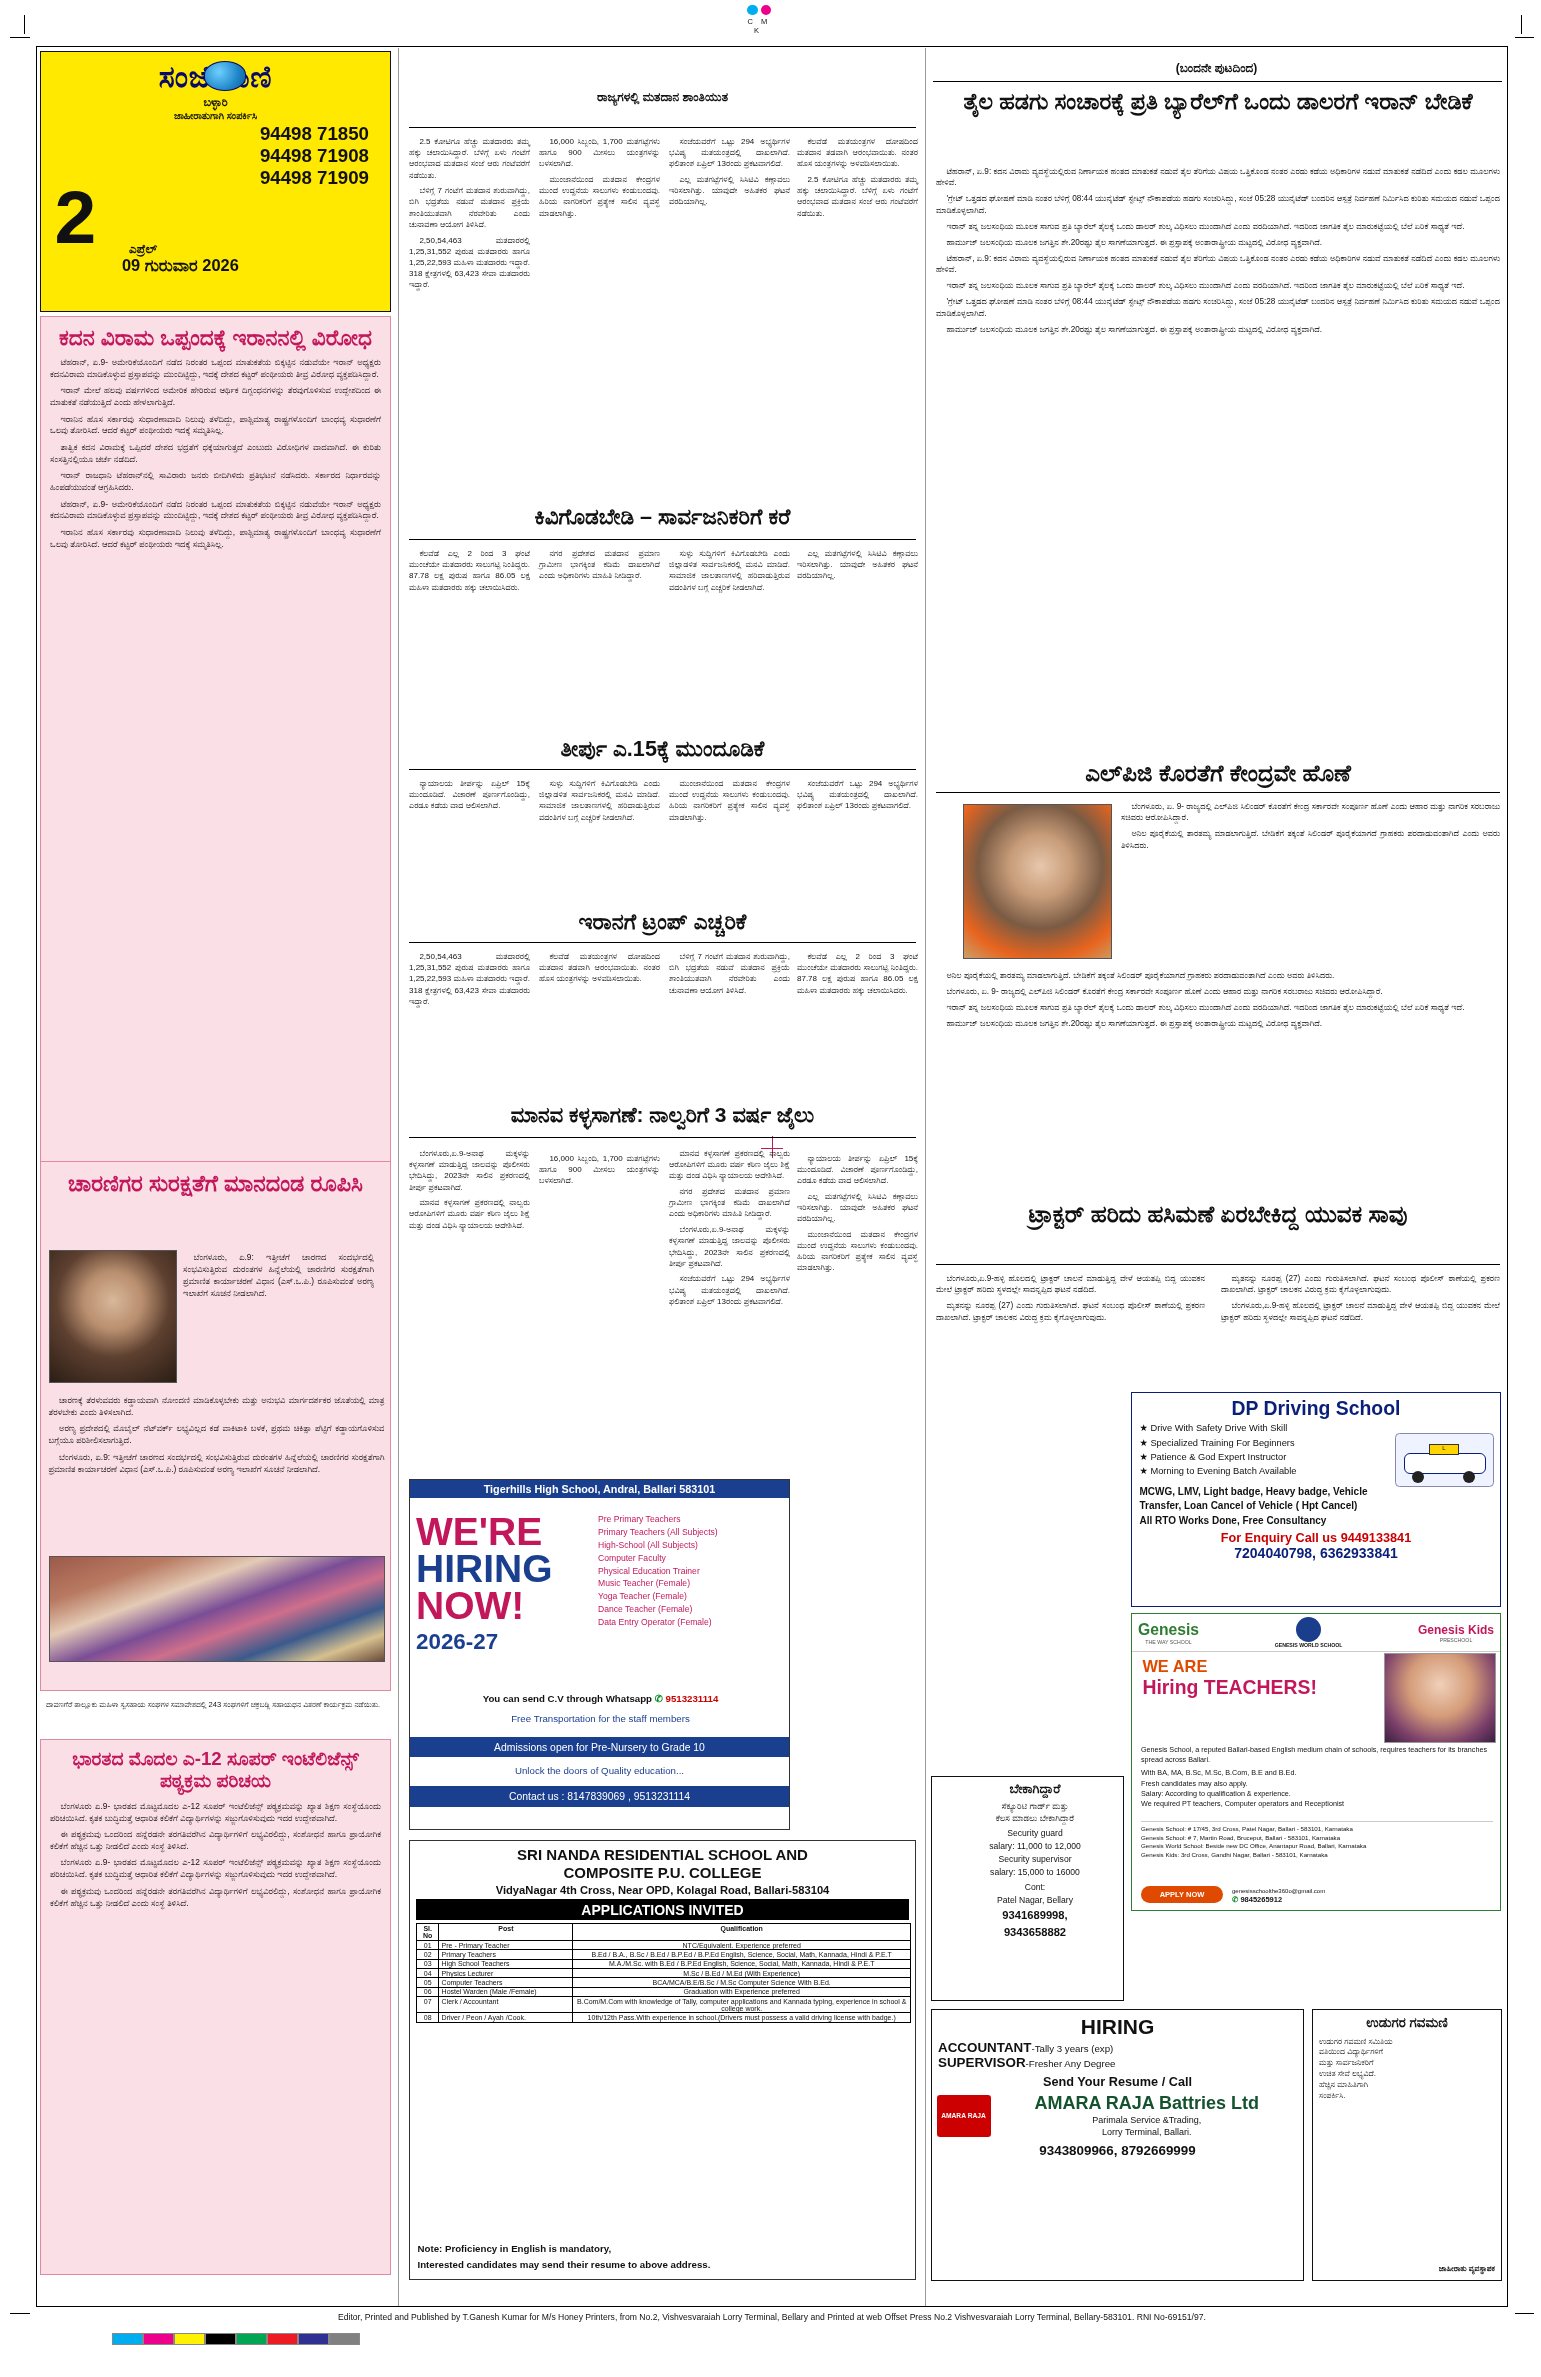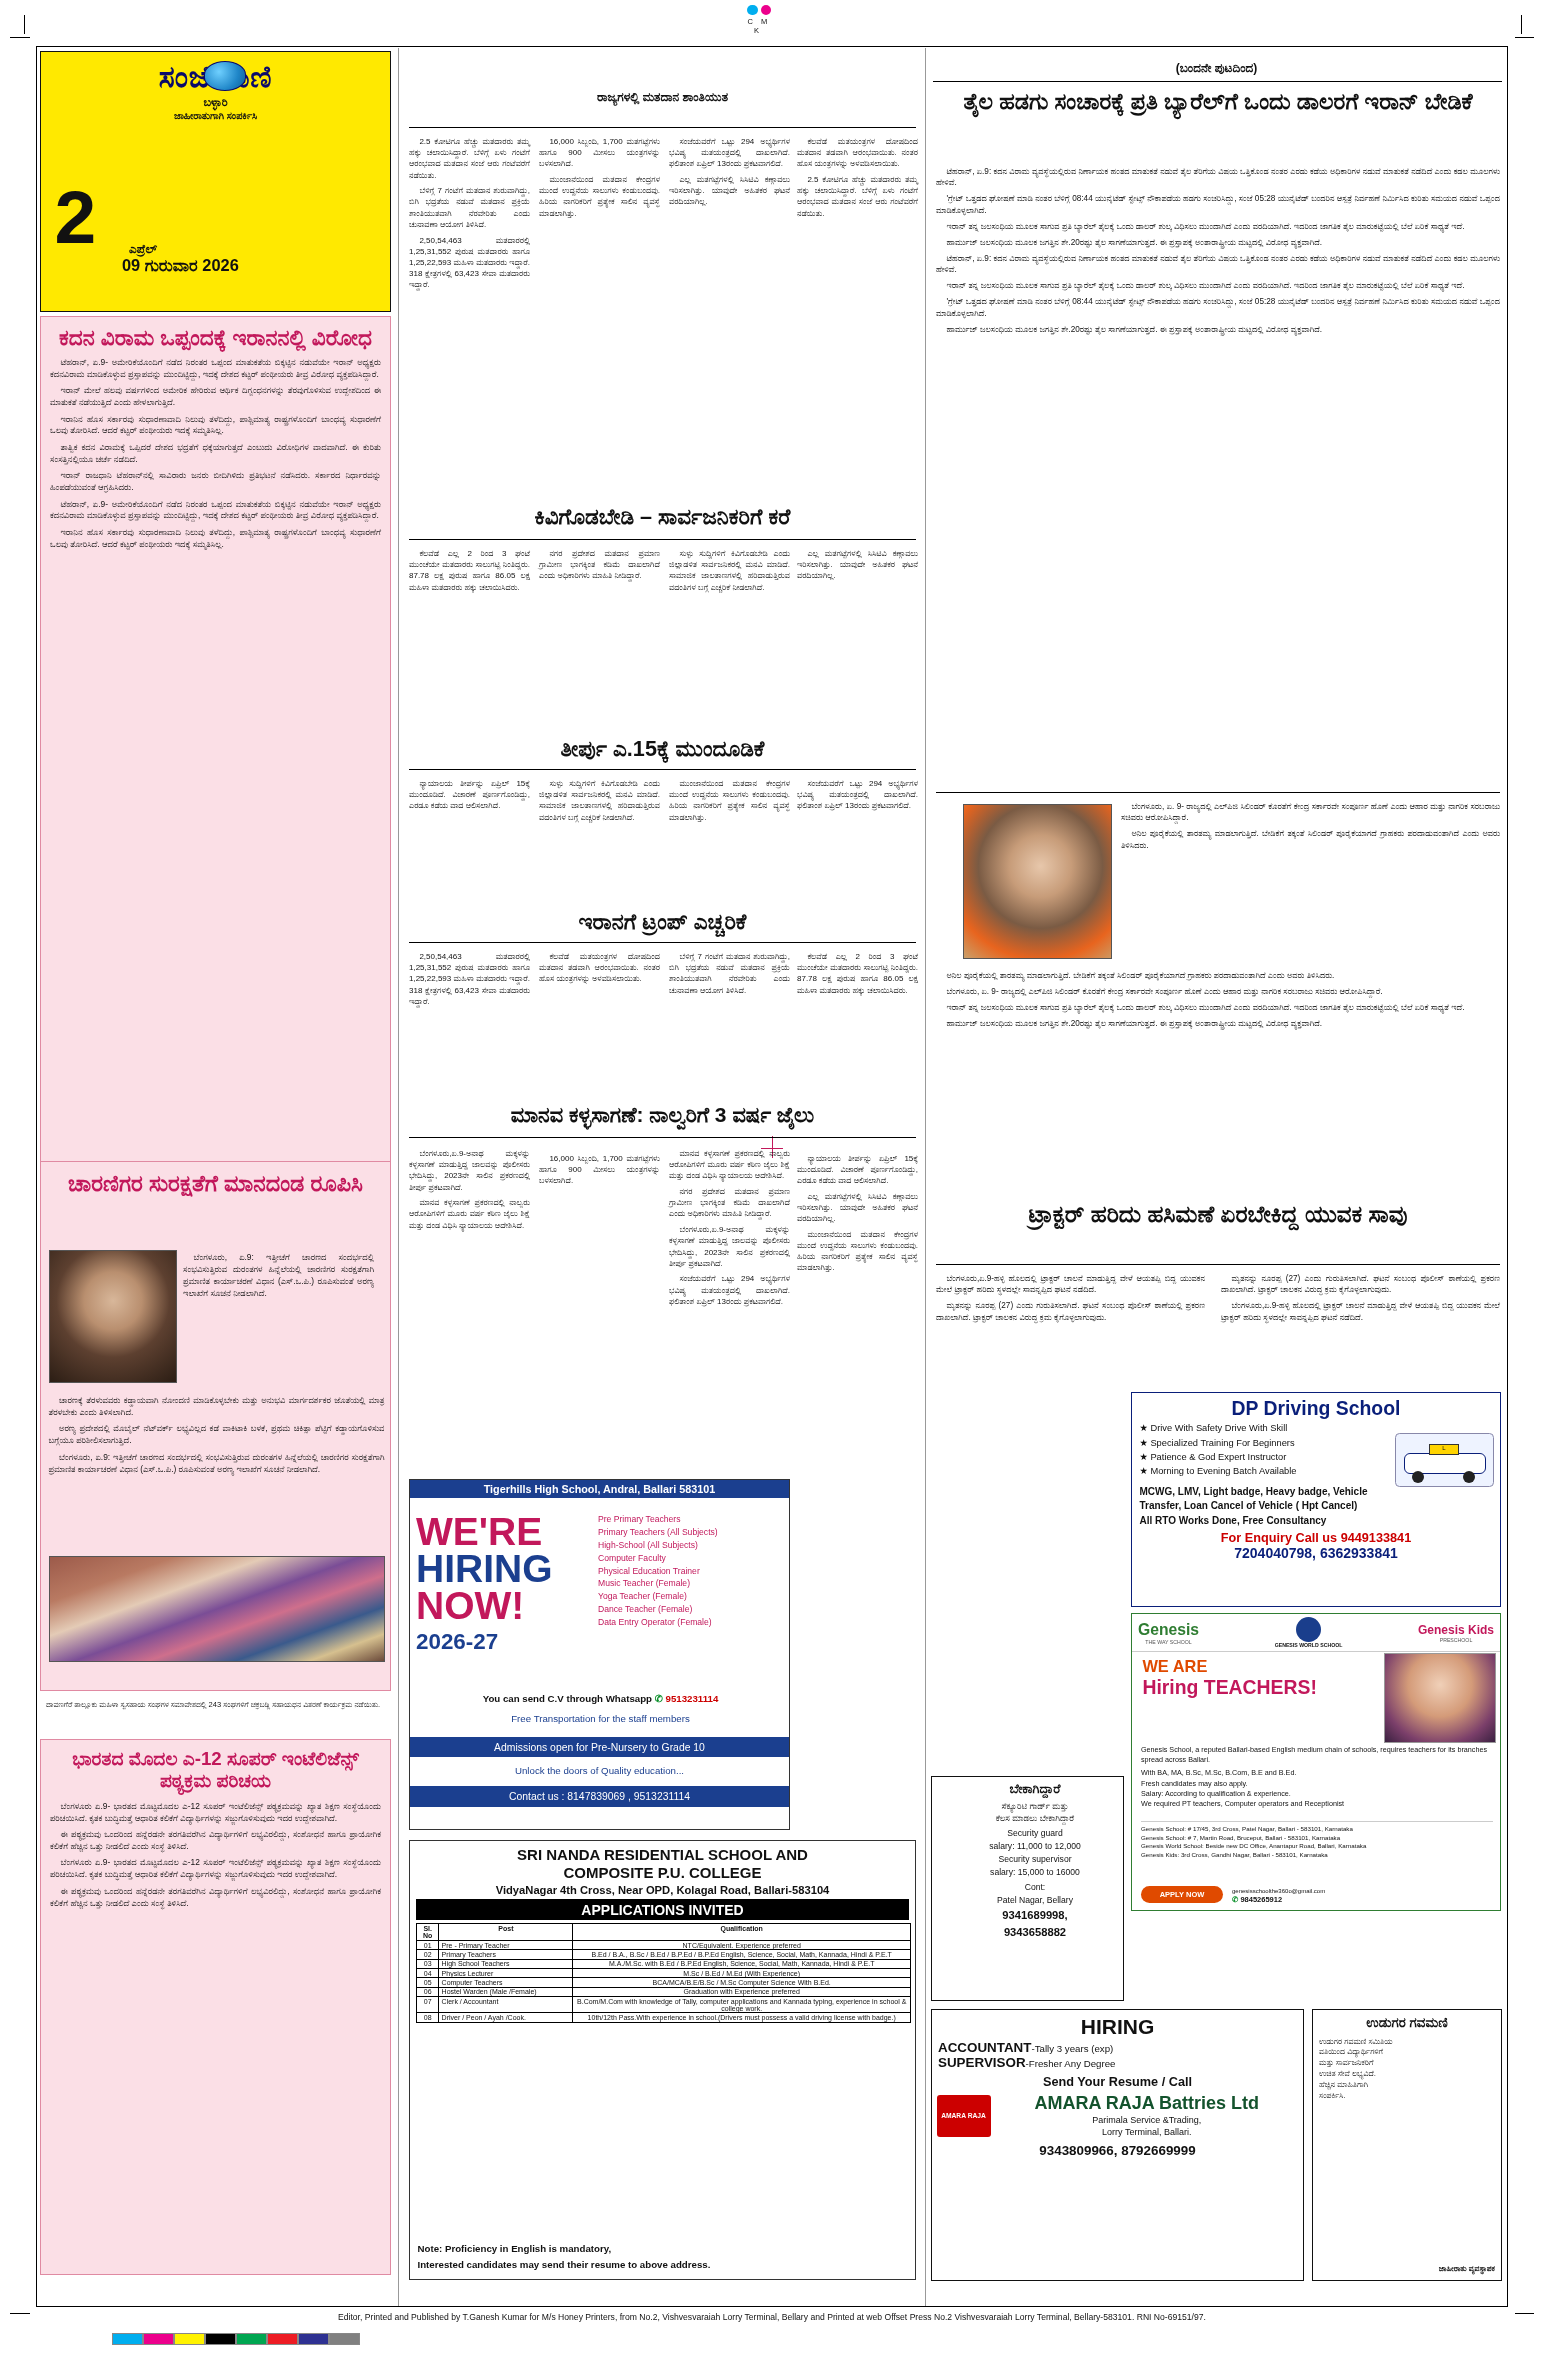--- a/index.html
+++ b/index.html
@@ -167,20 +167,25 @@
     <div style="position:absolute;left:23px;top:21px;font-size:7.5px;">K</div>
   </div>
 
   <div class="frame"></div>
 
   <div class="masthead">
     <div class="mast-title">ಸಂಜೆ ವಾಣಿ</div>
     <div class="globe"></div>
     <div class="mast-sub">ಬಳ್ಳಾರಿ</div>
     <div class="mast-sub2">ಜಾಹೀರಾತುಗಾಗಿ ಸಂಪರ್ಕಿಸಿ</div>
+    <div class="mast-phones">
+      <div>94498 71850</div>
+      <div>94498 71908</div>
+      <div>94498 71909</div>
+    </div>
     <div class="mast-big">2</div>
     <div class="mast-date">ಎಪ್ರೆಲ್</div>
     <div class="mast-date2">09 ಗುರುವಾರ   2026</div>
   </div>
 
   <div class="pinkbox" style="left:40px;top:316px;width:351px;height:1028px;">
     <div class="headline-pink" style="font-size:21.6px;padding:7.5px 6px 4.5px 6px;">ಕದನ ವಿರಾಮ ಒಪ್ಪಂದಕ್ಕೆ ಇರಾನನಲ್ಲಿ ವಿರೋಧ</div>
     <div class="body-kn" style="padding:1.5px 9px 6px 9px;">
       <p>ಟೆಹರಾನ್, ಏ.9- ಅಮೇರಿಕೆಯೊಂದಿಗೆ ನಡೆದ ನಿರಂತರ ಒಪ್ಪಂದ ಮಾತುಕತೆಯ ಬಿಕ್ಕಟ್ಟಿನ ನಡುವೆಯೇ ಇರಾನ್ ಅಧ್ಯಕ್ಷರು ಕದನವಿರಾಮ ಮಾಡಿಕೊಳ್ಳುವ ಪ್ರಸ್ತಾಪವನ್ನು ಮುಂದಿಟ್ಟಿದ್ದು, ಇದಕ್ಕೆ ದೇಶದ ಕಟ್ಟರ್ ಪಂಥೀಯರು ತೀವ್ರ ವಿರೋಧ ವ್ಯಕ್ತಪಡಿಸಿದ್ದಾರೆ.</p>
       <p>ಇರಾನ್ ಮೇಲೆ ಹಲವು ವರ್ಷಗಳಿಂದ ಅಮೇರಿಕ ಹೇರಿರುವ ಆರ್ಥಿಕ ದಿಗ್ಬಂಧನಗಳನ್ನು ತೆರವುಗೊಳಿಸುವ ಉದ್ದೇಶದಿಂದ ಈ ಮಾತುಕತೆ ನಡೆಯುತ್ತಿದೆ ಎಂದು ಹೇಳಲಾಗುತ್ತಿದೆ.</p>
@@ -456,20 +461,21 @@
       <p>'ಗ್ರೇಟ್ ಒತ್ತಡದ ಘೋಷಣೆ ಮಾಡಿ ನಂತರ ಬೆಳಿಗ್ಗೆ 08:44 ಯುನೈಟೆಡ್ ಸ್ಟೇಟ್ಸ್ ನೌಕಾಪಡೆಯ ಹಡಗು ಸಂಚರಿಸಿದ್ದು, ಸಂಜೆ 05:28 ಯುನೈಟೆಡ್ ಬಂದರಿನ ಆಸ್ಪತ್ರೆ ನಿರ್ವಹಣೆ ನಿರ್ಮಿಸಿದ ಕುರಿತು ಸಮಯದ ನಡುವೆ ಒಪ್ಪಂದ ಮಾಡಿಕೊಳ್ಳಲಾಗಿದೆ.</p>
       <p>ಇರಾನ್ ತನ್ನ ಜಲಸಂಧಿಯ ಮೂಲಕ ಸಾಗುವ ಪ್ರತಿ ಬ್ಯಾರೆಲ್ ತೈಲಕ್ಕೆ ಒಂದು ಡಾಲರ್ ಶುಲ್ಕ ವಿಧಿಸಲು ಮುಂದಾಗಿದೆ ಎಂದು ವರದಿಯಾಗಿದೆ. ಇದರಿಂದ ಜಾಗತಿಕ ತೈಲ ಮಾರುಕಟ್ಟೆಯಲ್ಲಿ ಬೆಲೆ ಏರಿಕೆ ಸಾಧ್ಯತೆ ಇದೆ.</p>
       <p>ಹಾರ್ಮುಜ್ ಜಲಸಂಧಿಯ ಮೂಲಕ ಜಗತ್ತಿನ ಶೇ.20ರಷ್ಟು ತೈಲ ಸಾಗಣೆಯಾಗುತ್ತದೆ. ಈ ಪ್ರಸ್ತಾಪಕ್ಕೆ ಅಂತಾರಾಷ್ಟ್ರೀಯ ಮಟ್ಟದಲ್ಲಿ ವಿರೋಧ ವ್ಯಕ್ತವಾಗಿದೆ.</p>
       <p>ಟೆಹರಾನ್, ಏ.9: ಕದನ ವಿರಾಮ ವ್ಯವಸ್ಥೆಯಲ್ಲಿರುವ ನಿರ್ಣಾಯಕ ಹಂತದ ಮಾತುಕತೆ ನಡುವೆ ತೈಲ ತೆರಿಗೆಯ ವಿಷಯ ಒತ್ತಿಕೊಂಡ ನಂತರ ಎರಡು ಕಡೆಯ ಅಧಿಕಾರಿಗಳ ನಡುವೆ ಮಾತುಕತೆ ನಡೆದಿದೆ ಎಂದು ಕಡಲ ಮೂಲಗಳು ಹೇಳಿವೆ.</p>
       <p>ಇರಾನ್ ತನ್ನ ಜಲಸಂಧಿಯ ಮೂಲಕ ಸಾಗುವ ಪ್ರತಿ ಬ್ಯಾರೆಲ್ ತೈಲಕ್ಕೆ ಒಂದು ಡಾಲರ್ ಶುಲ್ಕ ವಿಧಿಸಲು ಮುಂದಾಗಿದೆ ಎಂದು ವರದಿಯಾಗಿದೆ. ಇದರಿಂದ ಜಾಗತಿಕ ತೈಲ ಮಾರುಕಟ್ಟೆಯಲ್ಲಿ ಬೆಲೆ ಏರಿಕೆ ಸಾಧ್ಯತೆ ಇದೆ.</p>
       <p>'ಗ್ರೇಟ್ ಒತ್ತಡದ ಘೋಷಣೆ ಮಾಡಿ ನಂತರ ಬೆಳಿಗ್ಗೆ 08:44 ಯುನೈಟೆಡ್ ಸ್ಟೇಟ್ಸ್ ನೌಕಾಪಡೆಯ ಹಡಗು ಸಂಚರಿಸಿದ್ದು, ಸಂಜೆ 05:28 ಯುನೈಟೆಡ್ ಬಂದರಿನ ಆಸ್ಪತ್ರೆ ನಿರ್ವಹಣೆ ನಿರ್ಮಿಸಿದ ಕುರಿತು ಸಮಯದ ನಡುವೆ ಒಪ್ಪಂದ ಮಾಡಿಕೊಳ್ಳಲಾಗಿದೆ.</p>
       <p>ಹಾರ್ಮುಜ್ ಜಲಸಂಧಿಯ ಮೂಲಕ ಜಗತ್ತಿನ ಶೇ.20ರಷ್ಟು ತೈಲ ಸಾಗಣೆಯಾಗುತ್ತದೆ. ಈ ಪ್ರಸ್ತಾಪಕ್ಕೆ ಅಂತಾರಾಷ್ಟ್ರೀಯ ಮಟ್ಟದಲ್ಲಿ ವಿರೋಧ ವ್ಯಕ್ತವಾಗಿದೆ.</p>
     </div>
   </div>
 
+  <div style="position:absolute;left:936px;top:760px;width:564px;font-size:23px;font-weight:bold;text-align:center;">ಎಲ್‌ಪಿಜಿ ಕೊರತೆಗೆ ಕೇಂದ್ರವೇ ಹೊಣೆ</div>
   <div class="rule" style="left:936px;top:792px;width:564px;height:0.7px;"></div>
 
   <div class="photo photo-pol" style="left:963px;top:804px;width:149px;height:155px;"></div>
   <div class="newscol" style="left:1121px;top:801px;width:379px;">
     <div class="body-kn" style="font-size:8.2px;">
       <p>ಬೆಂಗಳೂರು, ಏ. 9- ರಾಜ್ಯದಲ್ಲಿ ಎಲ್‌ಪಿಜಿ ಸಿಲಿಂಡರ್ ಕೊರತೆಗೆ ಕೇಂದ್ರ ಸರ್ಕಾರವೇ ಸಂಪೂರ್ಣ ಹೊಣೆ ಎಂದು ಆಹಾರ ಮತ್ತು ನಾಗರಿಕ ಸರಬರಾಜು ಸಚಿವರು ಆರೋಪಿಸಿದ್ದಾರೆ.</p>
       <p>ಅನಿಲ ಪೂರೈಕೆಯಲ್ಲಿ ತಾರತಮ್ಯ ಮಾಡಲಾಗುತ್ತಿದೆ. ಬೇಡಿಕೆಗೆ ತಕ್ಕಂತೆ ಸಿಲಿಂಡರ್ ಪೂರೈಕೆಯಾಗದೆ ಗ್ರಾಹಕರು ಪರದಾಡುವಂತಾಗಿದೆ ಎಂದು ಅವರು ತಿಳಿಸಿದರು.</p>
     </div>
   </div>
   <div class="newscol" style="left:936px;top:970px;width:564px;">

